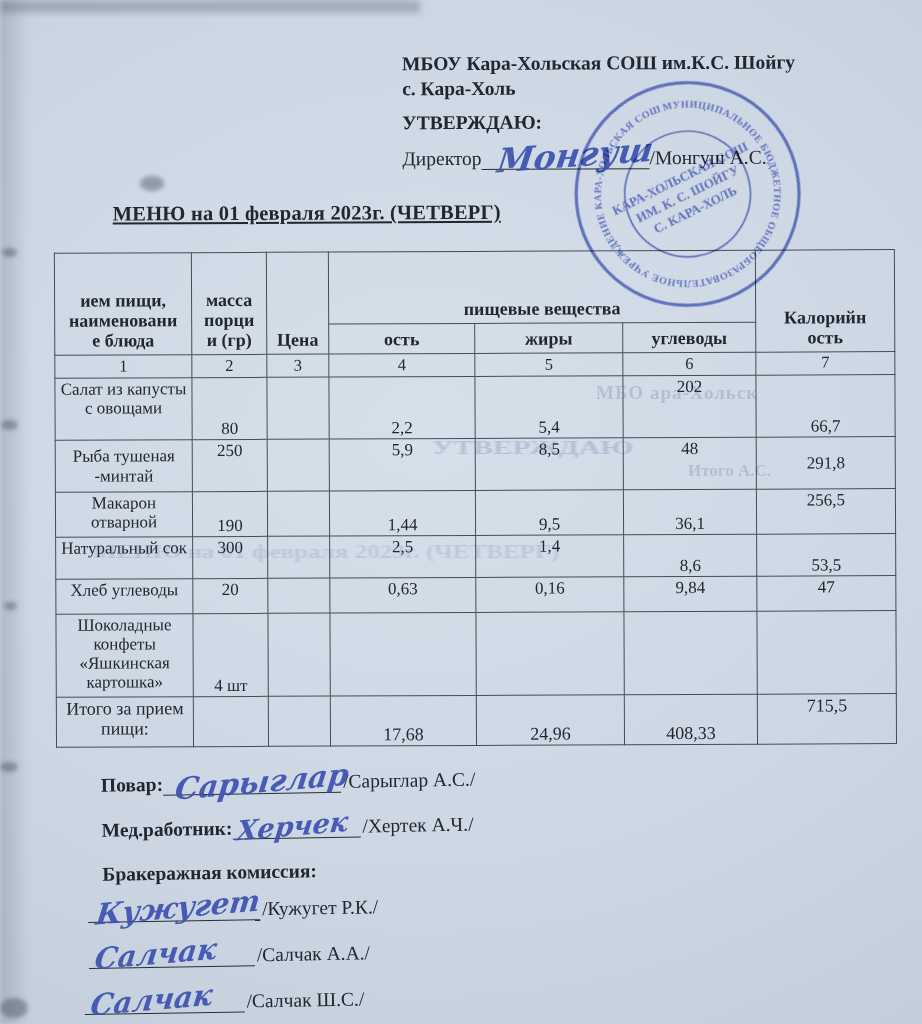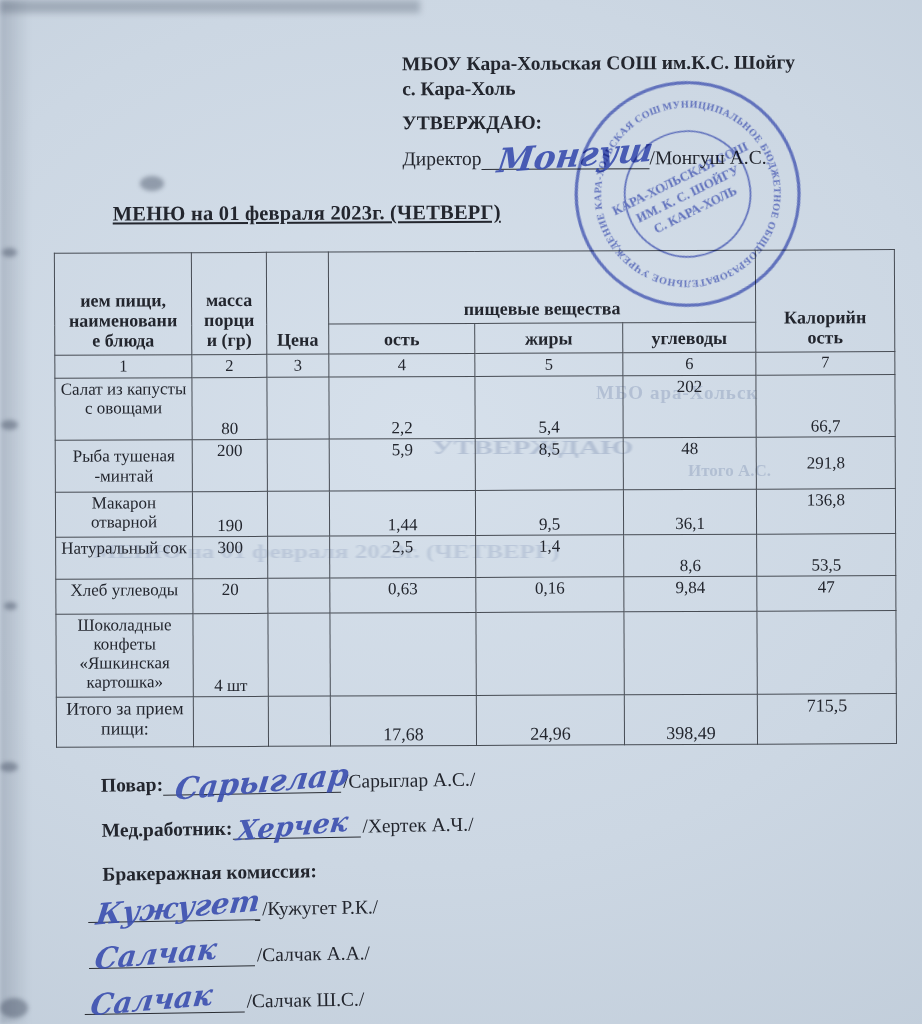--- a/index.html
+++ b/index.html
@@ -121,35 +121,35 @@
         <td class="vt">Салат из капусты с овощами</td>
         <td class="vb">80</td>
         <td></td>
         <td class="vb">2,2</td>
         <td class="vb">5,4</td>
         <td class="vt">202</td>
         <td class="vb">66,7</td>
       </tr>
       <tr style="height:52px;">
         <td class="vm">Рыба тушеная -минтай</td>
-        <td class="vt">200</td>
+        <td class="vt">250</td>
         <td></td>
         <td class="vt">5,9</td>
         <td class="vt">8,5</td>
         <td class="vt">48</td>
         <td class="vm">291,8</td>
       </tr>
       <tr style="height:45px;">
         <td class="vt">Макарон отварной</td>
         <td class="vb">190</td>
         <td></td>
         <td class="vb">1,44</td>
         <td class="vb">9,5</td>
         <td class="vb">36,1</td>
-        <td class="vt">136,8</td>
+        <td class="vt">256,5</td>
       </tr>
       <tr style="height:42px;">
         <td class="vt">Натуральный сок</td>
         <td class="vt">300</td>
         <td></td>
         <td class="vt">2,5</td>
         <td class="vt">1,4</td>
         <td class="vb">8,6</td>
         <td class="vb">53,5</td>
       </tr>
@@ -170,21 +170,21 @@
         <td></td>
         <td></td>
         <td></td>
       </tr>
       <tr class="total-row" style="height:50px;">
         <td class="vt">Итого за прием пищи:</td>
         <td></td>
         <td></td>
         <td class="vb">17,68</td>
         <td class="vb">24,96</td>
-        <td class="vb">398,49</td>
+        <td class="vb">408,33</td>
         <td class="vt">715,5</td>
       </tr>
     </tbody>
       </table>
 
     <svg class="stamp" viewBox="0 0 220 220">
       <circle cx="110" cy="110" r="103" fill="none" stroke="#4d5fb5" stroke-width="3"></circle>
       <circle cx="110" cy="110" r="58" fill="none" stroke="#4d5fb5" stroke-width="1.6"></circle>
       <defs>
         <path id="ringPath" d="M110,30 a80,80 0 1,1 -0.01,0"></path>

